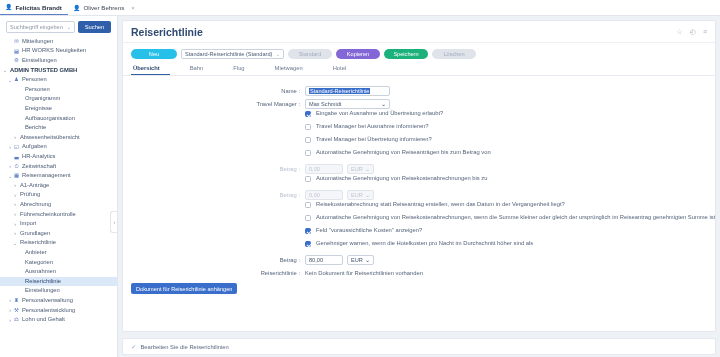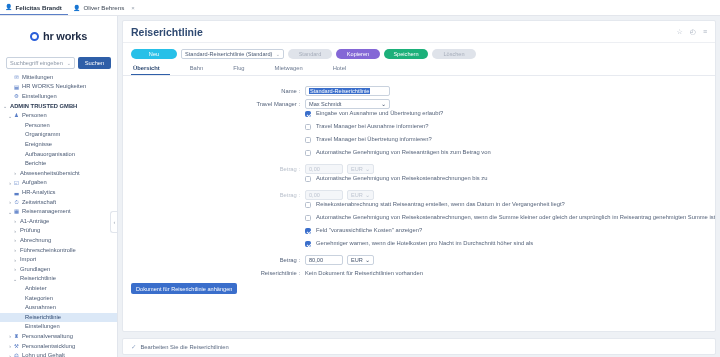--- a/index.html
+++ b/index.html
@@ -186,24 +186,20 @@
   </div>
   <div class="btab">
     <span class="tabicon">👤</span>
     <span>Oliver Behrens</span>
     <span class="tabclose">×</span>
   </div>
 </div>
 
 <div class="sidebar">
 
-  <div class="logo">
-    <span class="ring"></span>
-    <span class="ltext">hr works</span>
-  </div>
 
   <div class="searchrow">
     <div class="searchbox">
       <span>Suchbegriff eingeben</span>
       <span class="caret">⌄</span>
     </div>
     <div class="searchbtn">Suchen</div>
   </div>
 
   <div class="navlist" id="navlist">

